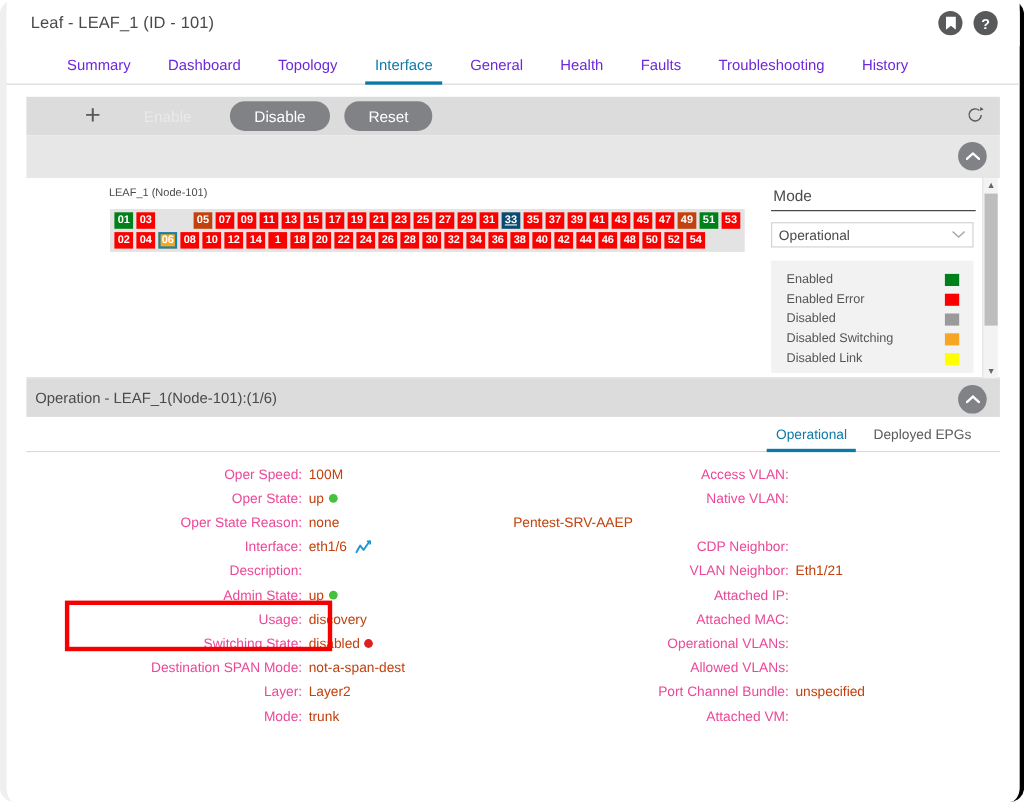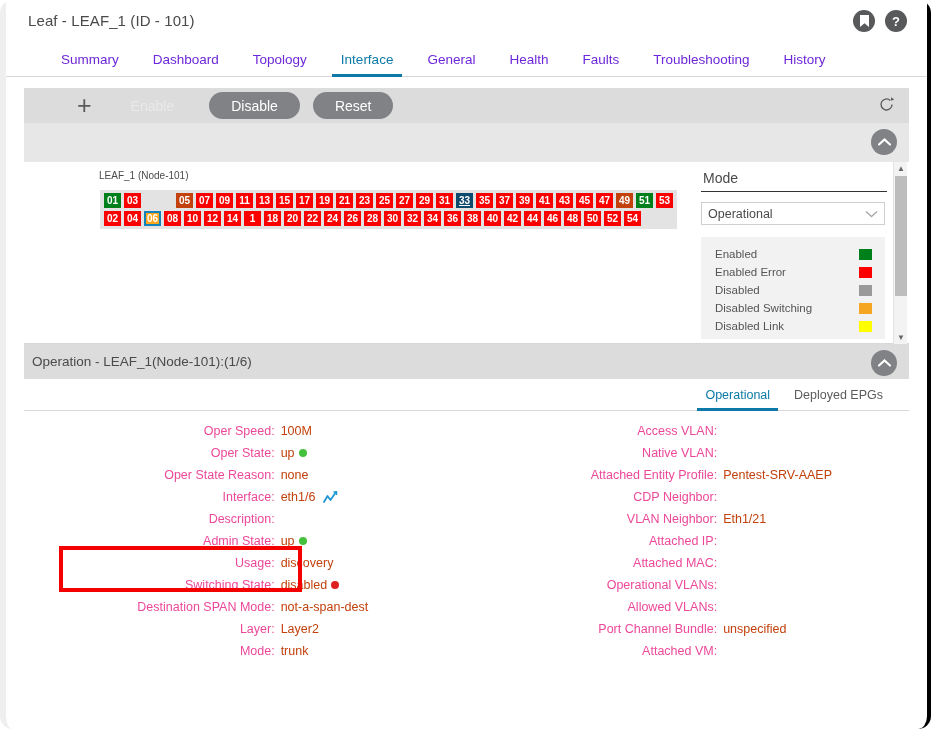--- a/index.html
+++ b/index.html
@@ -494,21 +494,20 @@
             <span></span>
           </div>
         </div>
         <div class="drow">
           <div class="dlabel">Native VLAN:</div>
           <div class="dval">
             <span></span>
           </div>
         </div>
         <div class="drow">
-          <div class="dlabel">Attached Entity Profile:</div>
           <div class="dval">
             <span>Pentest-SRV-AAEP</span>
           </div>
         </div>
         <div class="drow">
           <div class="dlabel">CDP Neighbor:</div>
           <div class="dval">
             <span></span>
           </div>
         </div>

